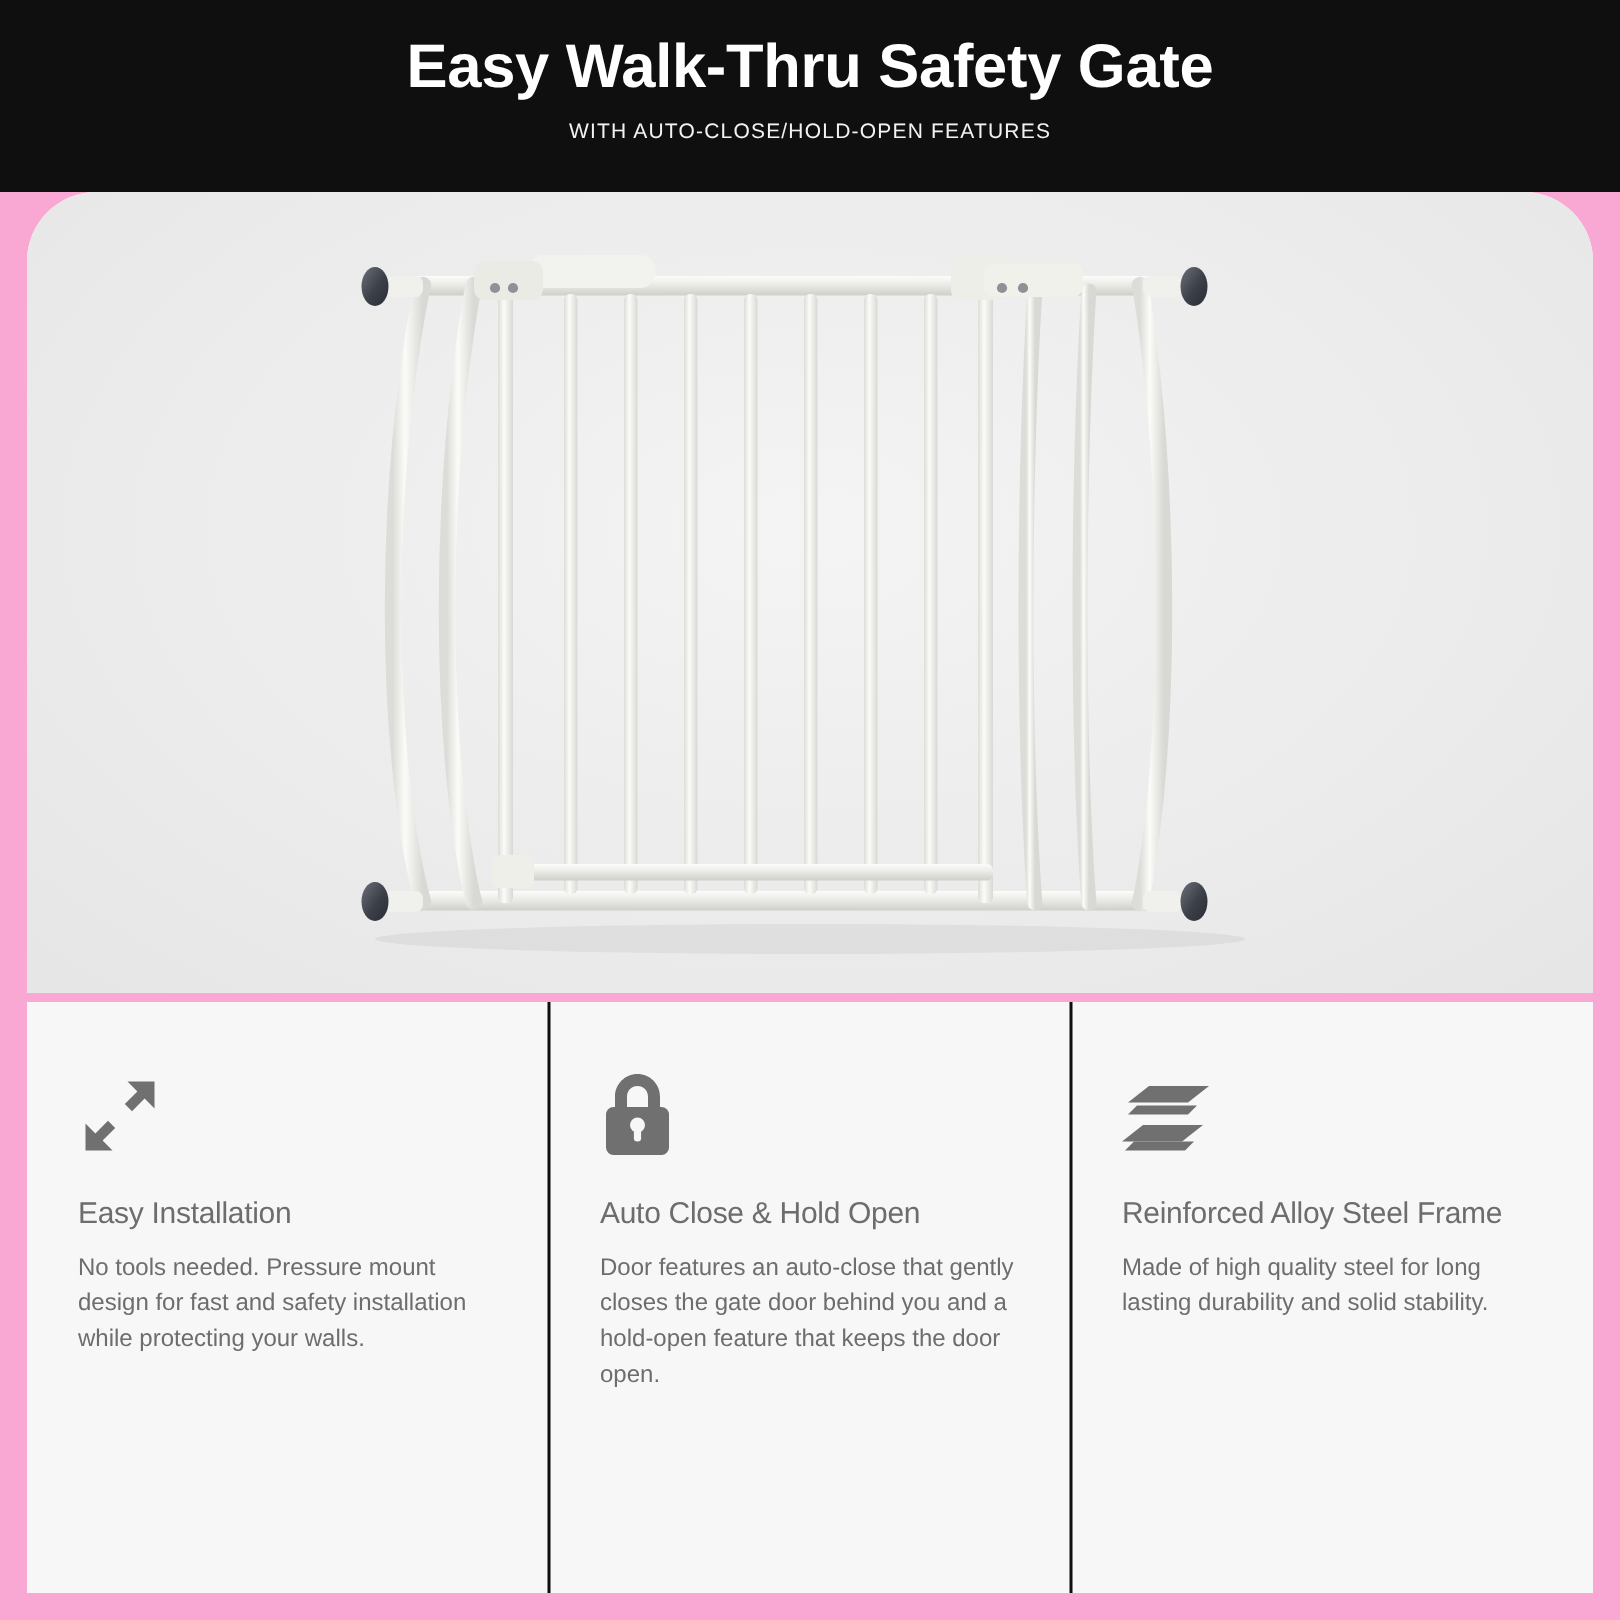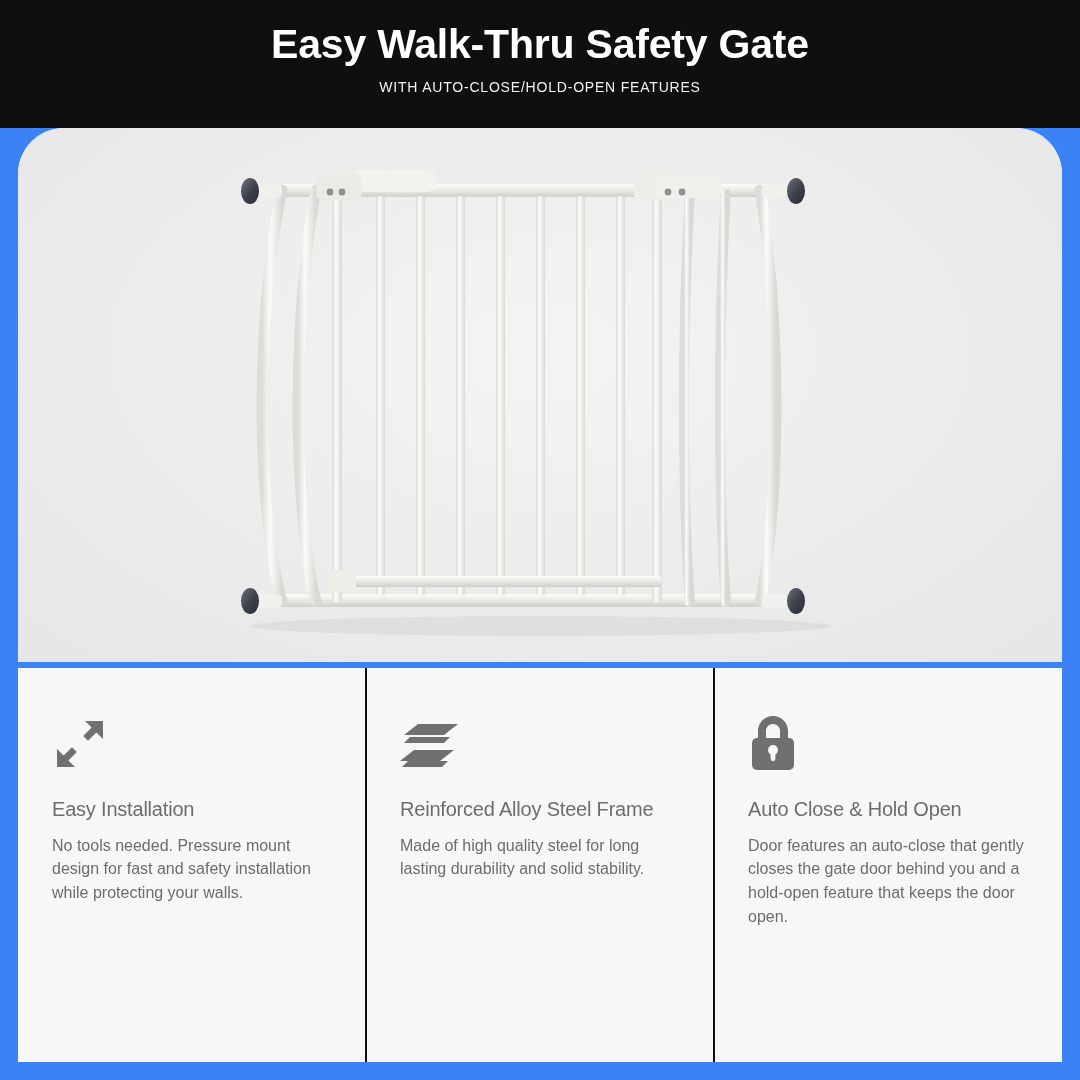--- a/index.html
+++ b/index.html
@@ -6,21 +6,21 @@
   html, body {
     margin: 0; padding: 0;
     width: 1080px; height: 1080px;
     background: #111112;
     font-family: "Liberation Sans", sans-serif;
     overflow: hidden;
   }
   .page {
     position: relative;
     width: 1080px; height: 1080px;
-    background: #3b82f6;
+    background: #f9a8d4;
   }
 
   
   .header {
     position: absolute;
     top: 0; left: 0; right: 0;
     height: 128px;
     background: #0f0f10;
     text-align: center;
     padding-top: 22px;
@@ -208,38 +208,38 @@
           <path d="M33 5h18v18l-6.6-6.6-8.4 8.4-4.8-4.8 8.4-8.4L33 5z"></path>
           <path d="M23 51H5V33l6.6 6.6 8.4-8.4 4.8 4.8-8.4 8.4L23 51z"></path>
         </svg>
       </div>
       <h3 class="feature-title">Easy Installation</h3>
       <p class="feature-body">No tools needed. Pressure mount design for fast and safety installation while protecting your walls.</p>
     </div>
 
     <div class="feature">
       <div class="feature-icon">
+        <svg width="50" height="58" viewBox="0 0 50 58" fill="#707070">
+          <path d="M25 2c-8.3 0-15 6.7-15 15v8h8v-8c0-3.9 3.1-7 7-7s7 3.1 7 7v8h8v-8c0-8.3-6.7-15-15-15z"></path>
+          <rect x="4" y="24" width="42" height="32" rx="5"></rect>
+          <circle cx="25" cy="36" r="5" fill="#f7f7f8"></circle>
+          <rect x="22.6" y="38" width="4.8" height="9" rx="2.2" fill="#f7f7f8"></rect>
+        </svg>
+      </div>
+      <h3 class="feature-title">Auto Close &amp; Hold Open</h3>
+      <p class="feature-body">Door features an auto-close that gently closes the gate door behind you and a hold-open feature that keeps the door open.</p>
+    </div>
+
+    <div class="feature">
+      <div class="feature-icon">
         <svg width="60" height="52" viewBox="0 0 60 52" fill="#707070">
           <path d="M18 4h40l-14 11H4L18 4z"></path>
           <path d="M4 17h40l-6 6H-2l6-6z" transform="translate(6,0)"></path>
           <path d="M14 30h40l-14 11H0l14-11z"></path>
           <path d="M0 41h40l-6 6H-6l6-6z" transform="translate(8,0)"></path>
         </svg>
       </div>
       <h3 class="feature-title">Reinforced Alloy Steel Frame</h3>
       <p class="feature-body">Made of high quality steel for long lasting durability and solid stability.</p>
     </div>
 
-    <div class="feature">
-      <div class="feature-icon">
-        <svg width="50" height="58" viewBox="0 0 50 58" fill="#707070">
-          <path d="M25 2c-8.3 0-15 6.7-15 15v8h8v-8c0-3.9 3.1-7 7-7s7 3.1 7 7v8h8v-8c0-8.3-6.7-15-15-15z"></path>
-          <rect x="4" y="24" width="42" height="32" rx="5"></rect>
-          <circle cx="25" cy="36" r="5" fill="#f7f7f8"></circle>
-          <rect x="22.6" y="38" width="4.8" height="9" rx="2.2" fill="#f7f7f8"></rect>
-        </svg>
-      </div>
-      <h3 class="feature-title">Auto Close &amp; Hold Open</h3>
-      <p class="feature-body">Door features an auto-close that gently closes the gate door behind you and a hold-open feature that keeps the door open.</p>
-    </div>
-
   </div>
 </div>
 
 </body></html>

